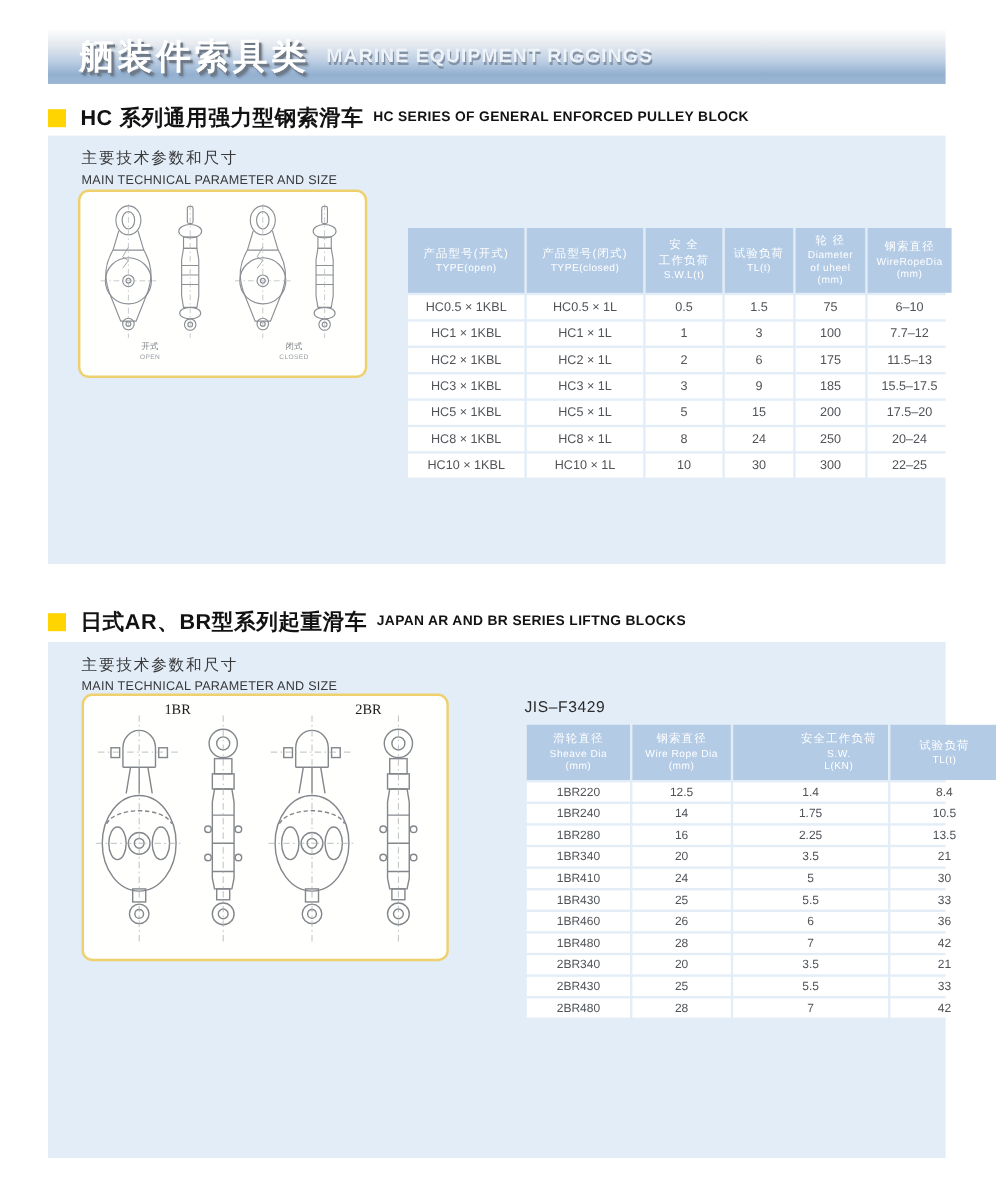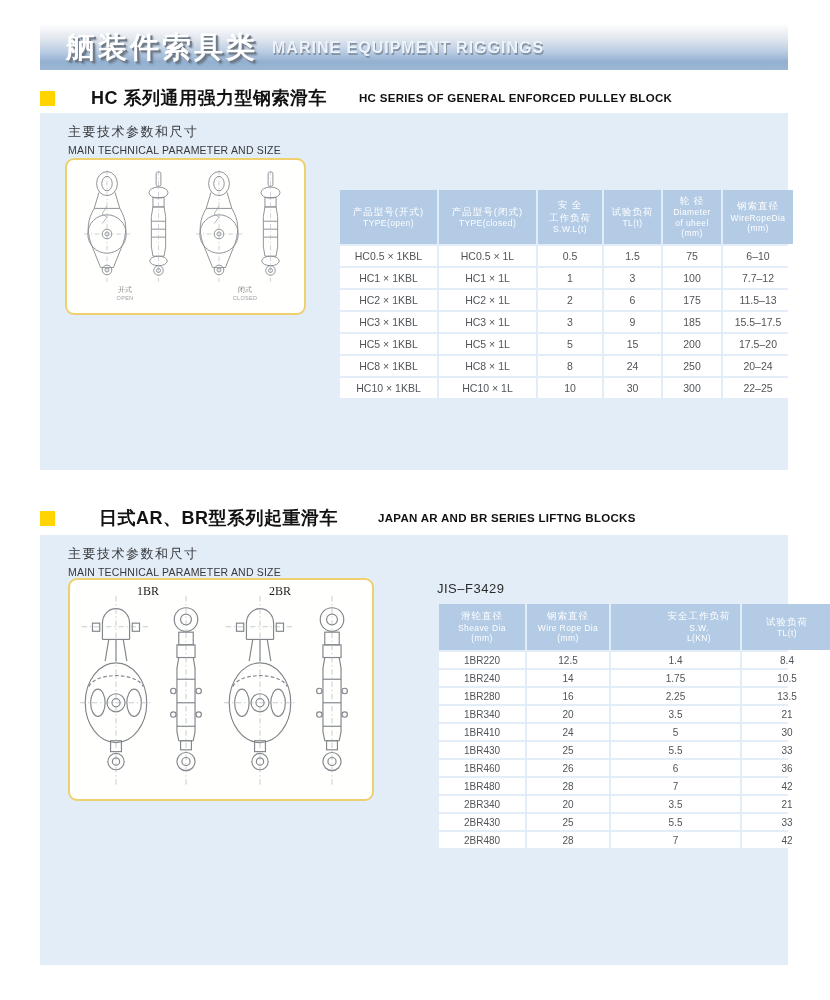--- a/index.html
+++ b/index.html
@@ -140,21 +140,21 @@
   </defs>
 </svg>
 
 <div class="page">
 
   <header class="banner">
     <span class="banner-zh">舾装件索具类</span>
     <span class="banner-en">MARINE EQUIPMENT RIGGINGS</span>
   </header>
 
-  <div class="sec-head" style="top:86px;gap:24px;">
+  <div class="sec-head" style="top:86px;">
     <span class="bullet"></span>
     <span class="sec-zh">HC 系列通用强力型钢索滑车</span>
     <span class="sec-en">HC SERIES OF GENERAL ENFORCED PULLEY BLOCK</span>
   </div>
 
   <section class="panel" style="top:113px;height:357px;">
     <div class="subtitle">
       <div class="sub-zh">主要技术参数和尺寸</div>
       <div class="sub-en">MAIN TECHNICAL PARAMETER AND SIZE</div>
     </div>
@@ -269,35 +269,35 @@
             <td>HC10 × 1L</td>
             <td>10</td>
             <td>30</td>
             <td>300</td>
             <td>22–25</td>
           </tr>
         </tbody>
     </table>
   </section>
 
-  <div class="sec-head" style="top:506px;gap:32px;">
+  <div class="sec-head" style="top:506px;">
     <span class="bullet"></span>
     <span class="sec-zh">日式AR、BR型系列起重滑车</span>
     <span class="sec-en">JAPAN AR AND BR SERIES LIFTNG BLOCKS</span>
   </div>
 
   <section class="panel" style="top:535px;height:430px;">
     <div class="subtitle">
       <div class="sub-zh">主要技术参数和尺寸</div>
       <div class="sub-en">MAIN TECHNICAL PARAMETER AND SIZE</div>
     </div>
 
     <div class="draw-box" style="left:28px;top:43px;width:302px;height:219px;">
       <div class="br-label" style="left:58px;top:4px;">1BR</div>
-      <div class="br-label" style="left:190px;top:4px;">2BR</div>
+      <div class="br-label" style="left:217px;top:4px;">2BR</div>
       <svg class="draw" style="left:8px;top:16px;" width="76" height="190">
           <use href="#bf"></use>
         </svg>
       <svg class="draw" style="left:96px;top:16px;" width="40" height="190">
           <use href="#bs"></use>
         </svg>
       <svg class="draw" style="left:152px;top:16px;" width="76" height="190">
           <use href="#bf"></use>
         </svg>
       <svg class="draw" style="left:242px;top:16px;" width="40" height="190">

